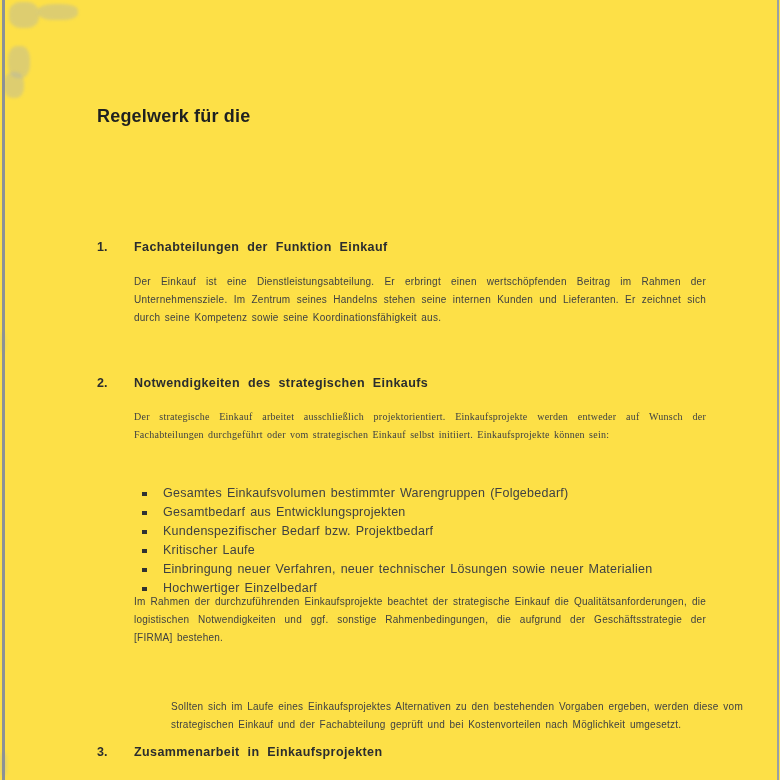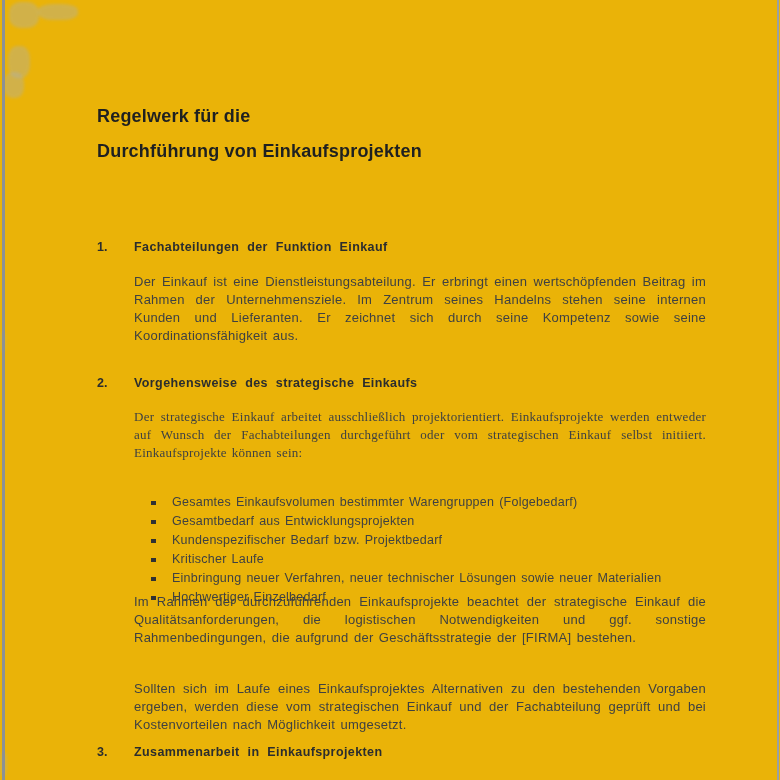--- a/index.html
+++ b/index.html
@@ -4,21 +4,21 @@
 <style>
   html, body { margin: 0; padding: 0; }
   body {
     width: 780px; height: 780px;
     background: #ffffff;
     overflow: hidden;
     position: relative;
     font-family: "Liberation Sans", sans-serif;
     -webkit-font-smoothing: antialiased;
   }
-  .page { position: absolute; inset: 0; background: #eab308; }
+  .page { position: absolute; inset: 0; background: #fde047; }
 
   
   .edge-left  { position: absolute; left: 2px;  top: 0; width: 3px; height: 780px; background: #8b9196; }
   .edge-right { position: absolute; left: 777px; top: 0; width: 2px; height: 780px; background: #9aa0a4; }
 
   
   .smudge { position: absolute; background: #aab0b4; opacity: .38; filter: blur(1.5px); border-radius: 40%; }
   .smudge-a { left: 9px;  top: 2px;   width: 30px; height: 26px; }
   .smudge-b { left: 38px; top: 4px;   width: 40px; height: 16px; }
   .smudge-c { left: 8px;  top: 46px;  width: 22px; height: 32px; }
@@ -37,32 +37,32 @@
     font-size: 12.5px; font-weight: bold; color: #2b2d2e;
     line-height: 17px; letter-spacing: .4px; word-spacing: 4px; white-space: nowrap;
   }
   .section-heading .num { flex: none; width: 37px; letter-spacing: 0; word-spacing: 0; }
   .heading-1 { top: 239px; }
   .heading-2 { top: 375px; }
   .heading-3 { top: 744px; }
 
   .para {
     position: absolute; left: 134px; width: 572px;
-    font-size: 13px; color: #3f4142;
+    font-size: 10px; color: #3f4142;
     line-height: 18px; letter-spacing: .25px; word-spacing: 1.5px;
     text-align: justify; hyphens: none;
   }
   .para-1 { top: 273px; }
   .para-2 { top: 408px; font-family: Liberation Serif, serif; }
   .para-3 { top: 593px; }
-  .para-4 { top: 680px; }
+  .para-4 { top: 698px; margin-left: 37px; }
 
   .bullets {
     position: absolute; left: 134px; top: 476px; width: 572px;
-    margin: 17px; padding: 0; list-style: none;
+    margin: 8px; padding: 0; list-style: none;
   }
   .bullets li {
     display: flex; align-items: flex-start;
     font-size: 12.5px; color: #3f4142;
     line-height: 19px; letter-spacing: .25px; word-spacing: 1.2px;
   }
   .bullet-marker {
     flex: none; width: 4.5px; height: 4.5px;
     background: #303233; margin: 7.5px 16.5px 0 0;
   }
@@ -77,33 +77,32 @@
   <div class="smudge smudge-c"></div>
   <div class="smudge smudge-d"></div>
   <div class="smudge smudge-e"></div>
   <div class="smudge smudge-f"></div>
 
   <div class="edge-left"></div>
   <div class="edge-right"></div>
 
   <div class="doc-title">
     <div>Regelwerk für die</div>
-    <div>Durchführung von Einkaufsprojekten</div>
   </div>
 
   <div class="section-heading heading-1">
     <span class="num">1.</span>
     <span>Fachabteilungen der Funktion Einkauf</span>
   </div>
 
   <div class="para para-1">Der Einkauf ist eine Dienstleistungsabteilung. Er erbringt einen wertschöpfenden Beitrag im Rahmen der Unternehmensziele. Im Zentrum seines Handelns stehen seine internen Kunden und Lieferanten. Er zeichnet sich durch seine Kompetenz sowie seine Koordinationsfähigkeit aus.</div>
 
   <div class="section-heading heading-2">
     <span class="num">2.</span>
-    <span>Vorgehensweise des strategische Einkaufs</span>
+    <span>Notwendigkeiten des strategischen Einkaufs</span>
   </div>
 
   <div class="para para-2">Der strategische Einkauf arbeitet ausschließlich projektorientiert. Einkaufsprojekte werden entweder auf Wunsch der Fachabteilungen durchgeführt oder vom strategischen Einkauf selbst initiiert. Einkaufsprojekte können sein:</div>
 
   <ul class="bullets">
     <li>
       <span class="bullet-marker"></span>
       <span>Gesamtes Einkaufsvolumen bestimmter Warengruppen (Folgebedarf)</span>
     </li>
     <li>

